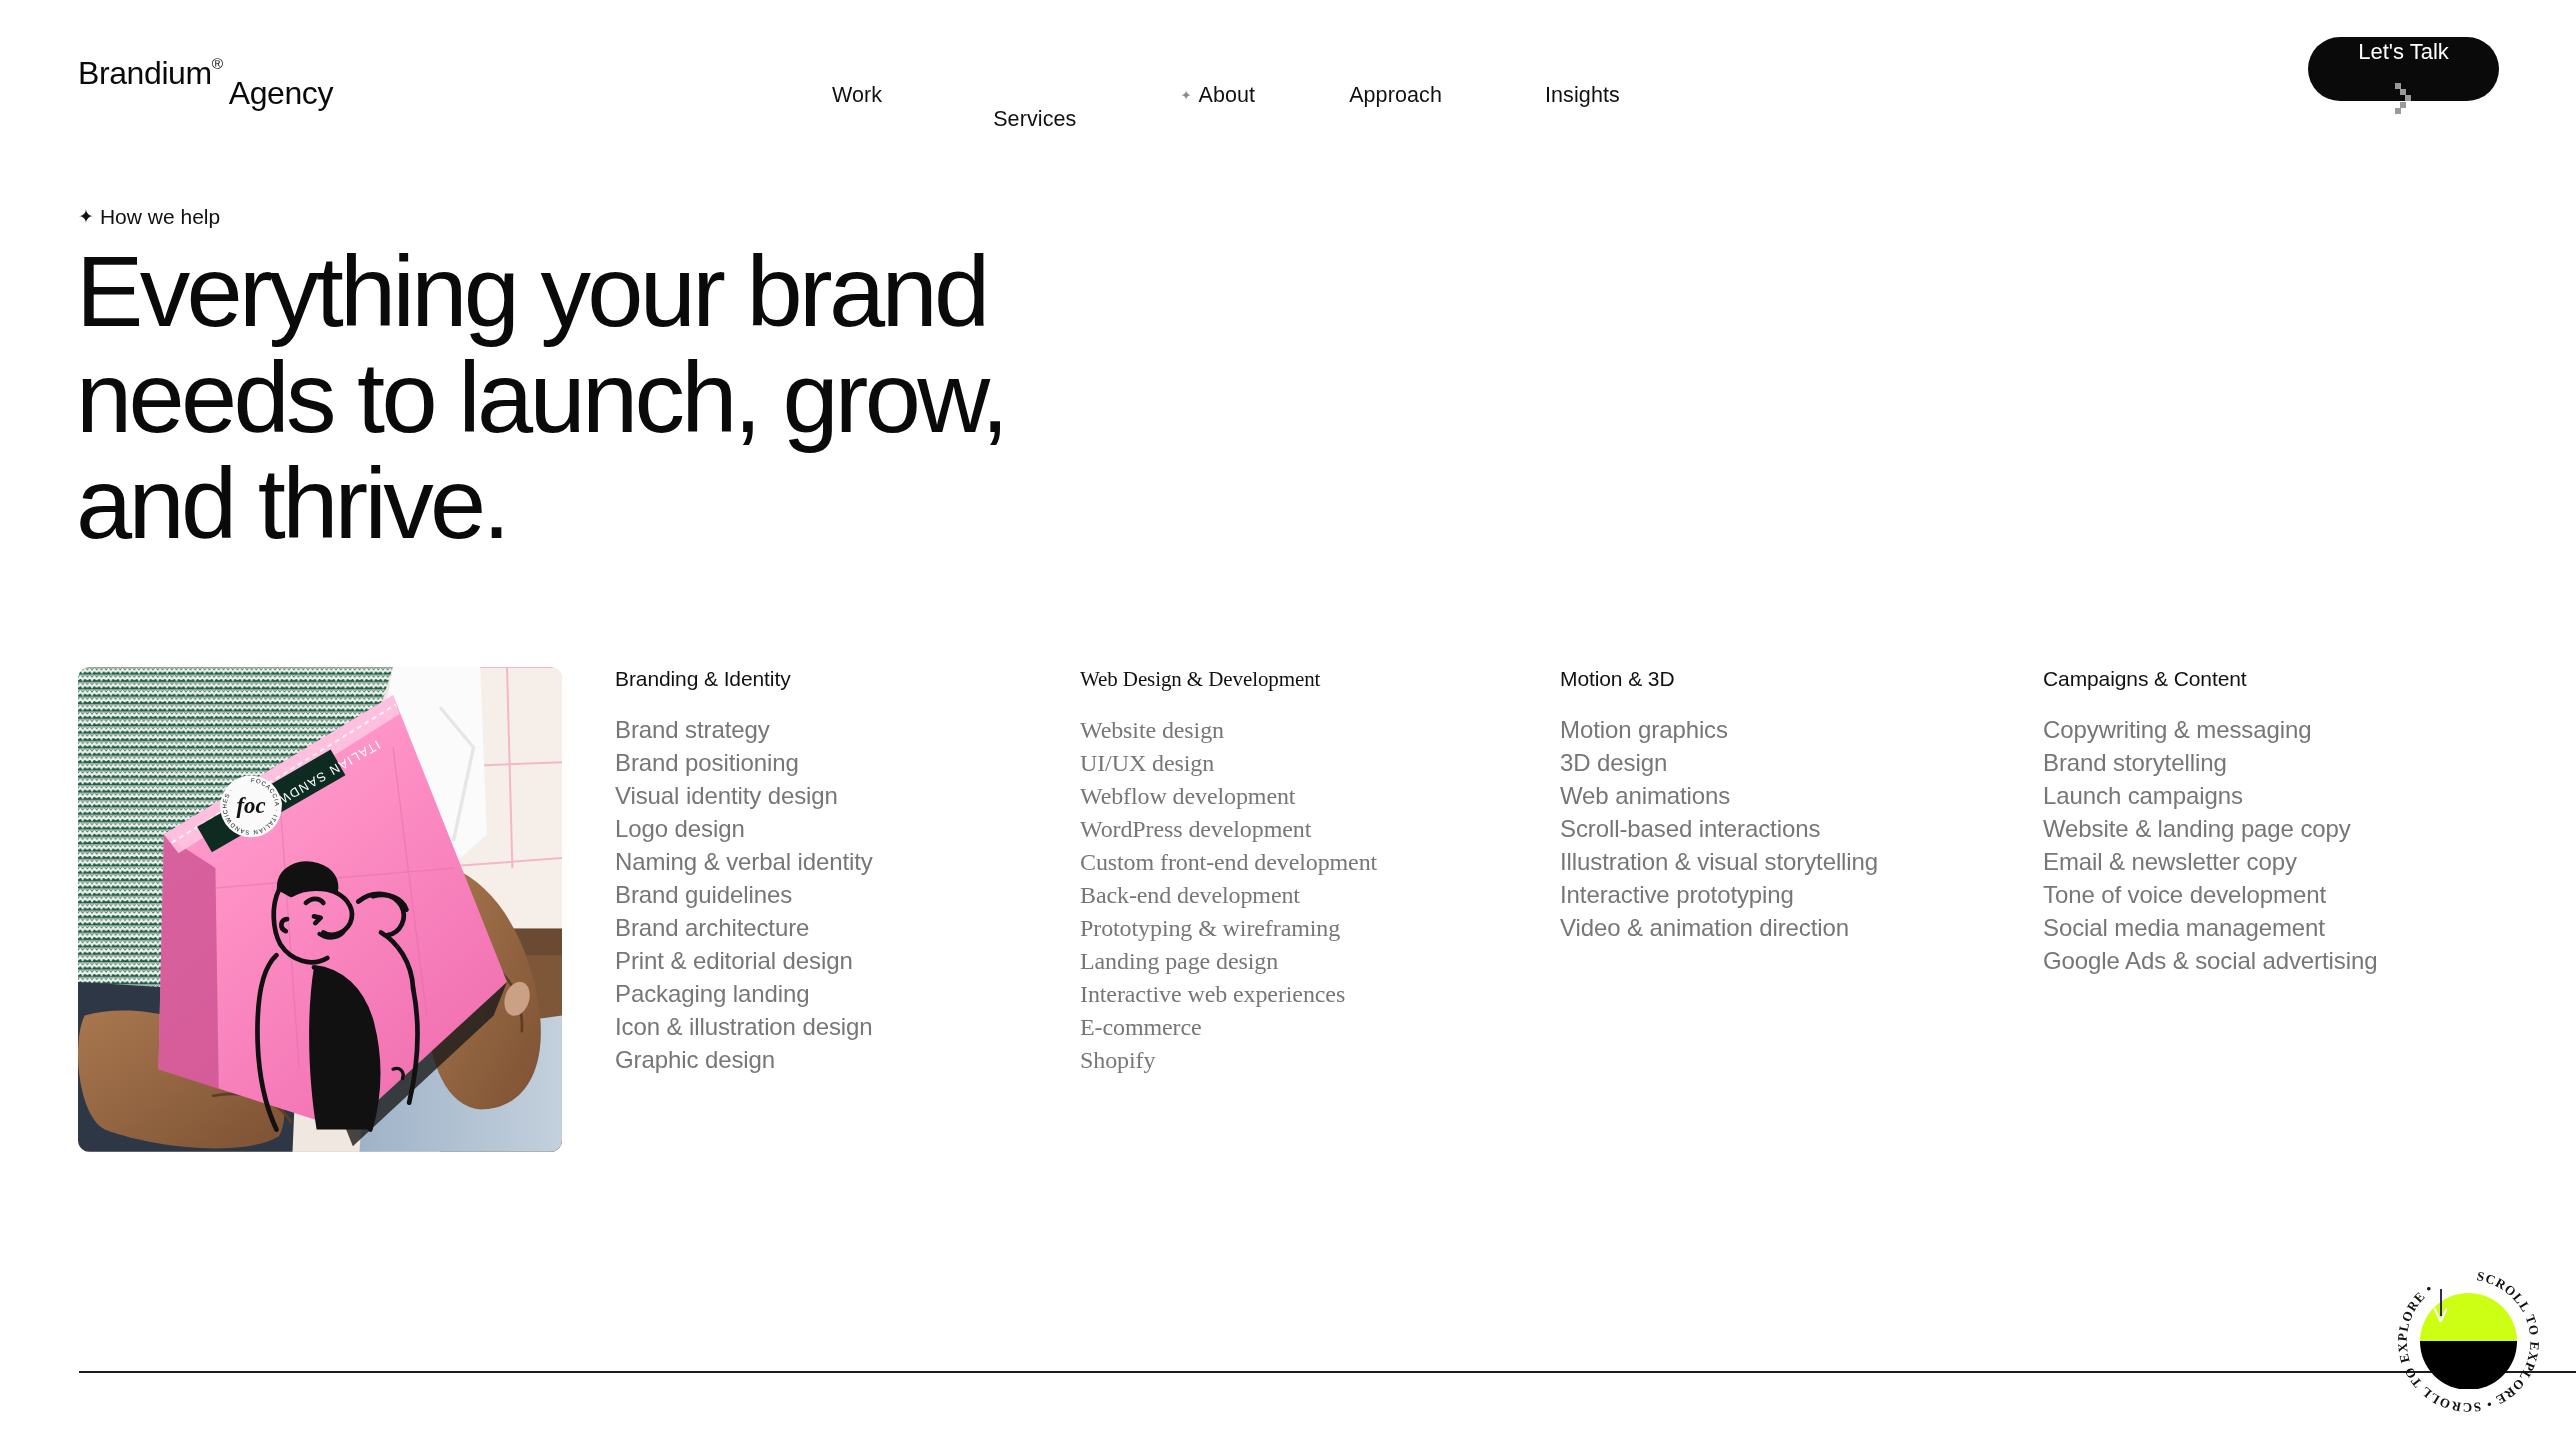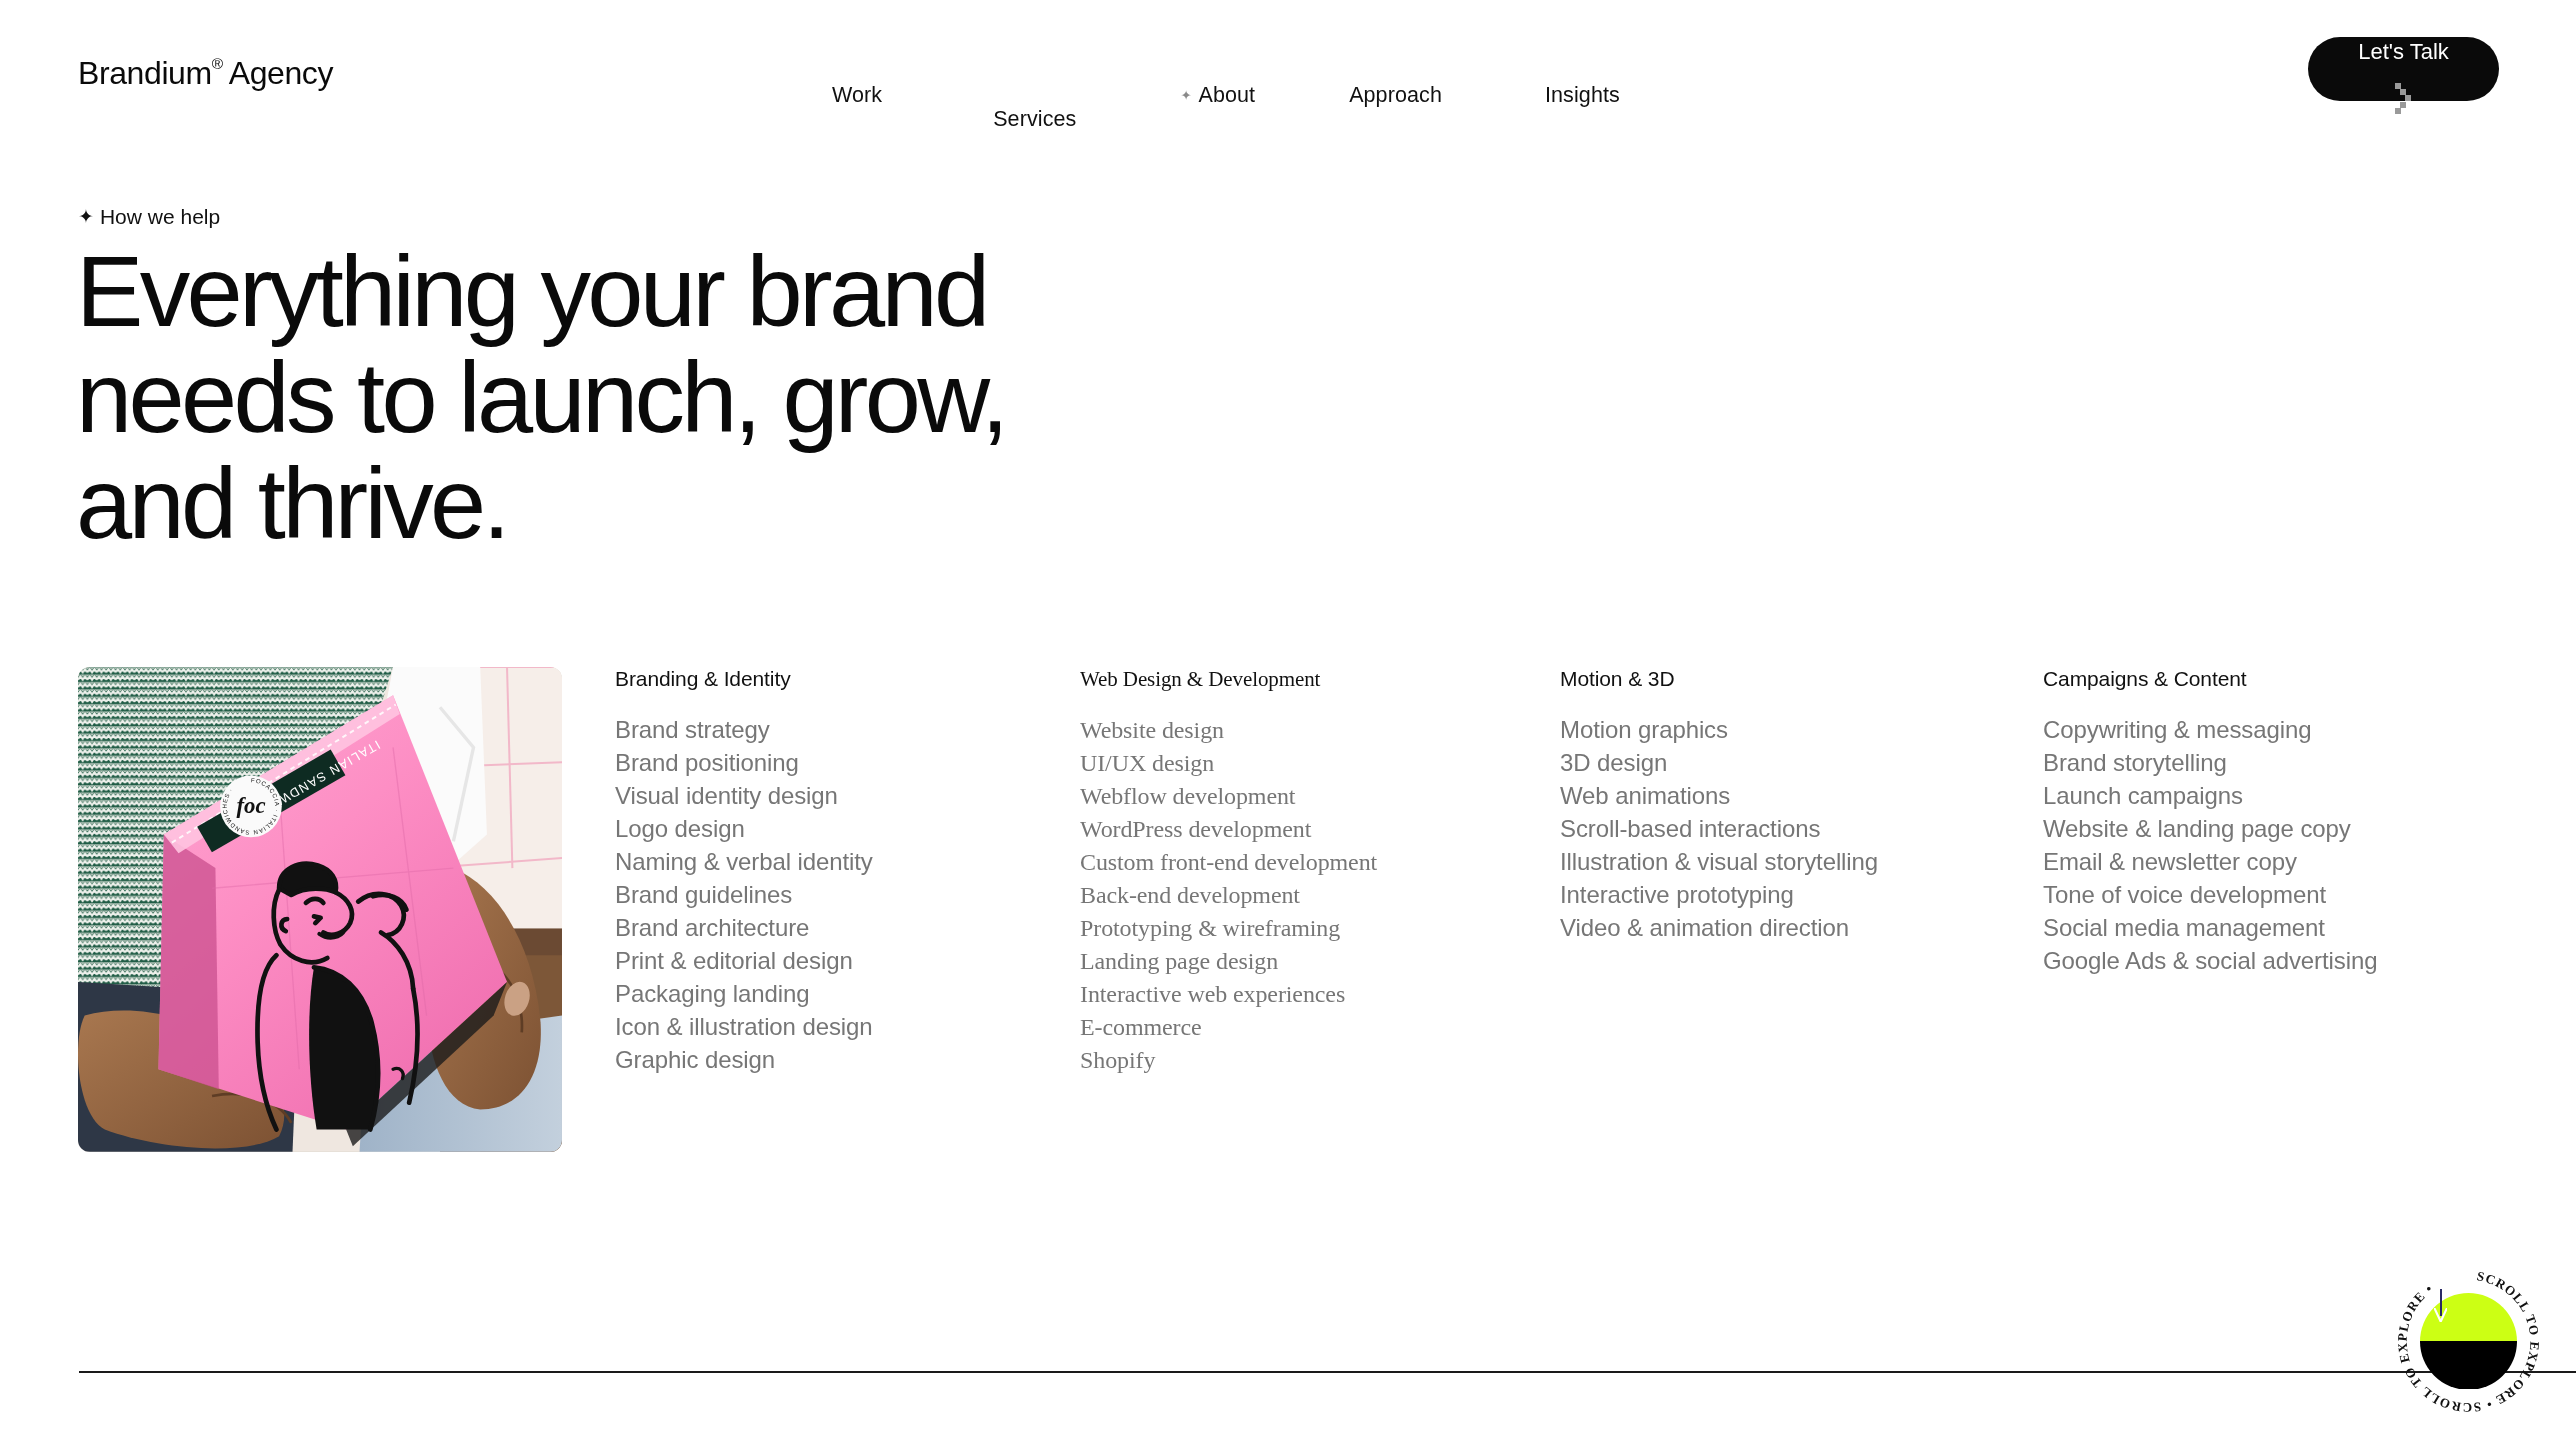--- a/index.html
+++ b/index.html
@@ -15,21 +15,21 @@
   .site-header{
     position:absolute; left:0; top:0; width:2576px; height:134px;
   }
   .logo{
     position:absolute; left:78px; top:55px;
     font-size:32px; font-weight:400; letter-spacing:-0.4px;
     color:#0a0a0a; white-space:nowrap;
     display:flex; align-items:flex-start;
   }
   .logo .reg{ font-size:15.4px; line-height:1; position:relative; top:1.3px; }
-  .logo .agency{ margin-left:6px; }
+  .logo .agency{ margin-left:6px;margin-top:20px; }
 
   .main-nav{
     position:absolute; left:832px; top:59px;
     display:flex; align-items:center;
   }
   .nav-item{
     font-size:21.5px; color:#111; letter-spacing:0.1px;
     display:flex; align-items:center; gap:6.7px;
     cursor:pointer; white-space:nowrap;
   }

